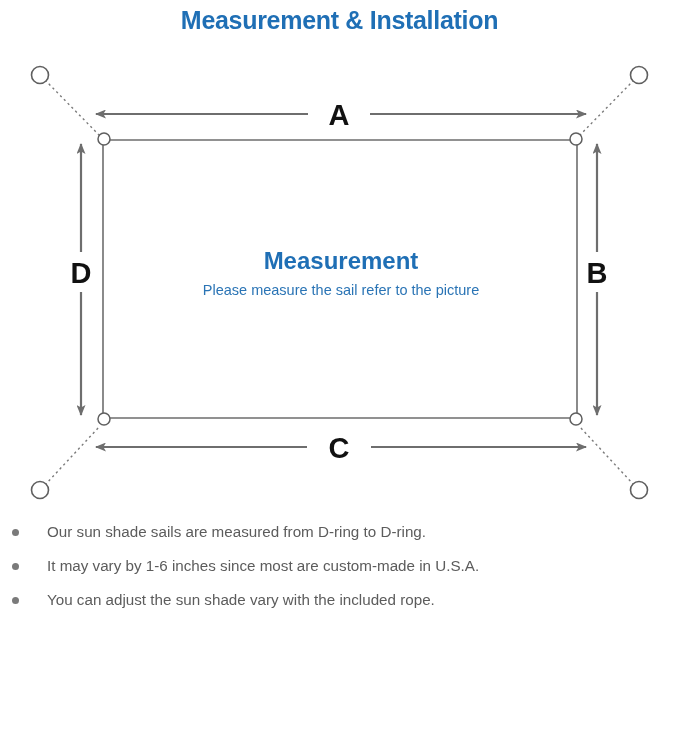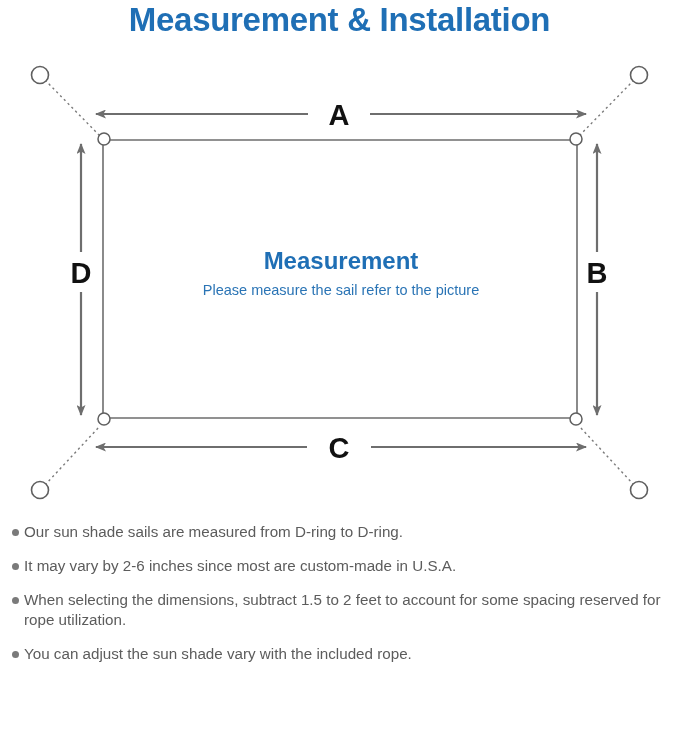--- a/index.html
+++ b/index.html
@@ -13,21 +13,21 @@
     position: relative;
     font-family: "Liberation Sans", sans-serif;
     overflow: hidden;
   }
   #page-title {
     position: absolute;
     left: 0;
     top: 0;
     width: 679px;
     text-align: center;
-    font-size: 33px;
+    font-size: 25px;
     font-weight: bold;
     color: #1f6fb5;
     letter-spacing: -0.3px;
     line-height: 40px;
     height: 40px;
   }
   #diagram {
     position: absolute;
     left: 0;
     top: 44px;
@@ -58,21 +58,21 @@
     position: absolute;
     left: 0;
     top: 522px;
     width: 679px;
     padding: 0;
     margin: 0;
     list-style: none;
   }
   #notes li {
     position: relative;
-    padding-left: 24px;
+    padding-left: 47px;
     padding-right: 8px;
     margin-bottom: 14px;
     color: #5c5c5c;
     font-size: 15.2px;
     line-height: 20px;
   }
   #notes li .bullet-dot {
     position: absolute;
     left: 12px;
     top: 7px;
@@ -151,23 +151,19 @@
   </svg>
 </div>
 
 <ul id="notes">
   <li>
     <span class="bullet-dot"></span>
     <span>Our sun shade sails are measured from D-ring to D-ring.</span>
   </li>
   <li>
     <span class="bullet-dot"></span>
-    <span>It may vary by 2-6 inches since most are custom-made in U.S.A.</span>
-  </li>
-  <li>
-    <span class="bullet-dot"></span>
-    <span>When selecting the dimensions, subtract 1.5 to 2 feet to account for some spacing reserved for rope utilization.</span>
+    <span>It may vary by 1-6 inches since most are custom-made in U.S.A.</span>
   </li>
   <li>
     <span class="bullet-dot"></span>
     <span>You can adjust the sun shade vary with the included rope.</span>
   </li>
 </ul>
 
 </body></html>

